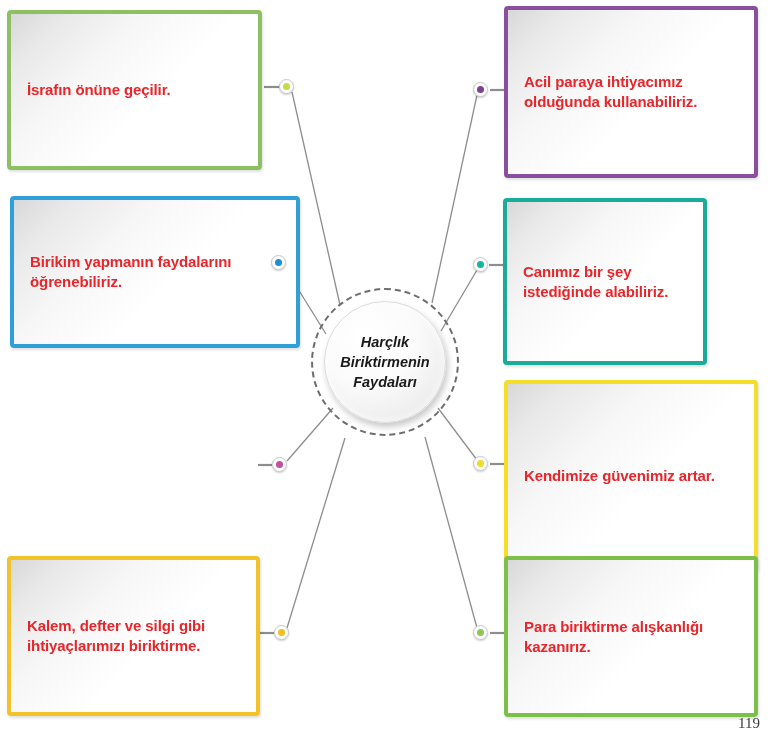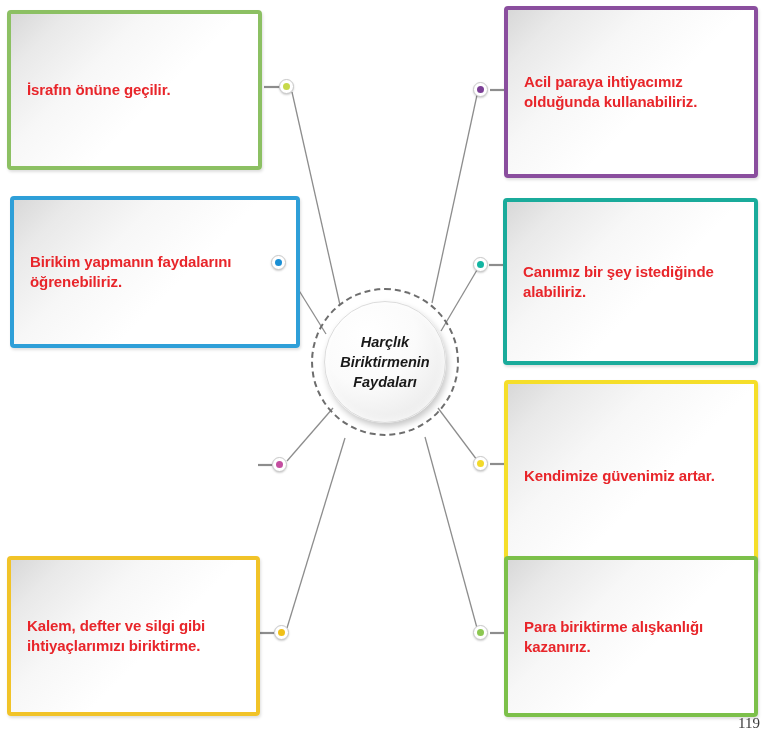--- a/index.html
+++ b/index.html
@@ -168,21 +168,21 @@
 
 
   <div class="node-box left" style="left: 7px; top: 556px; width: 253px; height: 160px; border-color: rgb(241, 195, 40);">
     <div class="node-text" style="color: rgb(232, 37, 42);">Kalem, defter ve silgi gibi ihtiyaçlarımızı biriktirme.</div>
   </div>
 
   <div class="node-box right" style="left: 504px; top: 6px; width: 254px; height: 172px; border-color: rgb(138, 78, 158);">
     <div class="node-text" style="color: rgb(232, 37, 42);">Acil paraya ihtiyacımız olduğunda kullanabiliriz.</div>
   </div>
 
-  <div class="node-box right" style="left: 503px; top: 198px; width: 255px; height: 167px; border-color: rgb(26, 171, 155);">
+  <div class="node-box right" style="left: 503px; top: 198px; width: 204px; height: 167px; border-color: rgb(26, 171, 155);">
     <div class="node-text" style="color: rgb(232, 37, 42);">Canımız bir şey istediğinde alabiliriz.</div>
   </div>
 
   <div class="node-box right" style="left: 504px; top: 380px; width: 254px; height: 191px; border-color: rgb(245, 222, 42);">
     <div class="node-text" style="color: rgb(232, 37, 42);">Kendimize güvenimiz artar.</div>
   </div>
 
   <div class="node-box right" style="left: 504px; top: 556px; width: 254px; height: 161px; border-color: rgb(124, 192, 74);">
     <div class="node-text" style="color: rgb(232, 37, 42);">Para biriktirme alışkanlığı kazanırız.</div>
   </div>

